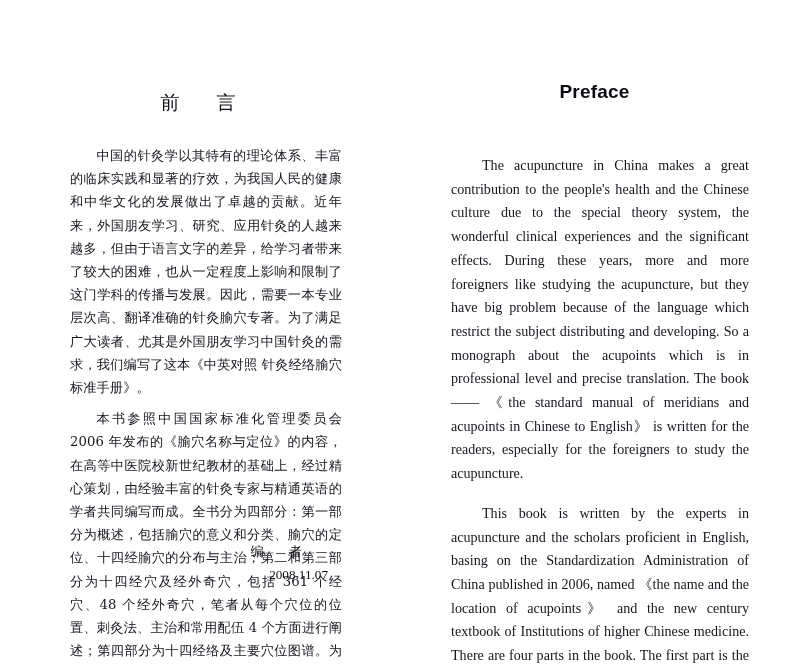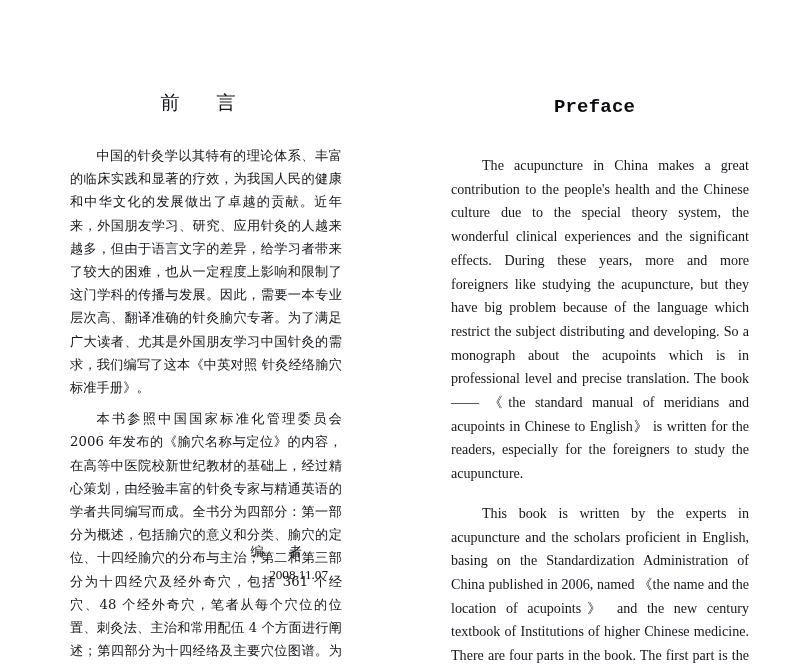--- a/index.html
+++ b/index.html
@@ -91,24 +91,24 @@
   .page-right {
     position: absolute;
     left: 396px;
     top: 0;
     width: 397px;
     height: 664px;
   }
   .en-title {
     position: absolute;
     left: 0;
-    top: 98px;
+    top: 82px;
     width: 397px;
     text-align: center;
-    font-family: Liberation Mono, monospace;
+    font-family: Liberation Sans, sans-serif;
     font-weight: bold;
     font-size: 19px;
     color: #0b0b11;
     line-height: 1;
     letter-spacing: 0.2px;
   }
   .en-body {
     position: absolute;
     left: 39px;   
     top: 138px;

